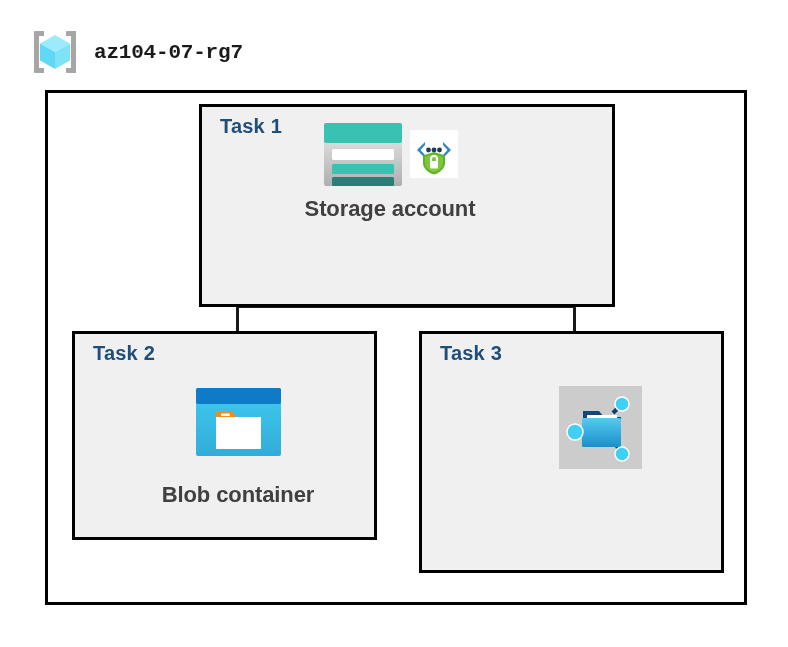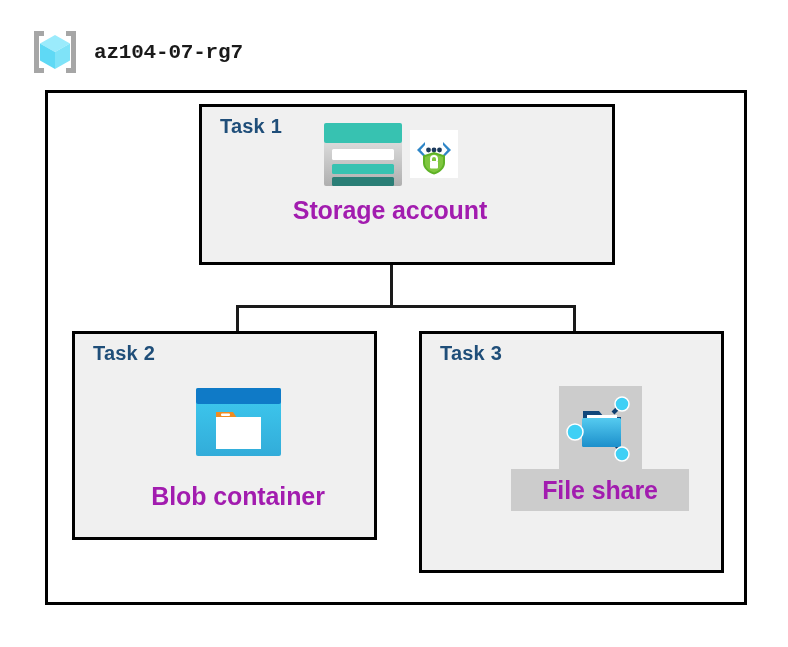--- a/index.html
+++ b/index.html
@@ -46,21 +46,21 @@
     background: transparent;
   }
 
   
   .task-panel {
     position: absolute;
     background: #f0f0f0;
     border: 3px solid #000000;
     box-sizing: border-box;
   }
-  #panel-task1 { left: 199px; top: 104px; width: 416px; height: 161px; }
+  #panel-task1 { left: 199px; top: 104px; width: 416px; height: 203px; }
   #panel-task2 { left: 72px;  top: 331px; width: 305px; height: 209px; }
   #panel-task3 { left: 419px; top: 331px; width: 305px; height: 242px; }
 
   .task-label {
     position: absolute;
     left: 18px;
     top: 8px;
     font-size: 20px;
     font-weight: bold;
     color: #1f4e79;
@@ -69,23 +69,23 @@
   }
 
   
   .node {
     position: absolute;
     display: flex;
     flex-direction: column;
     align-items: center;
   }
   .node-caption {
-    font-size: 25px;
+    font-size: 22px;
     font-weight: bold;
-    color: #a21caf;
+    color: #404040;
     white-space: nowrap;
     letter-spacing: -0.1px;
   }
 
   
   #node-storage { left: 290px; top: 118px; width: 200px; }
   #storage-icon-row {
     display: flex;
     align-items: center;
     gap: 6px;
@@ -237,16 +237,13 @@
 
       <path d="M24 24 L54 24 L54 30 L24 30 Z" fill="#FFFFFF"></path>
 
       <rect x="19" y="27" width="39" height="29" rx="1.5" fill="url(#fsFolder)"></rect>
 
       <circle cx="59" cy="13" r="7" fill="#3FD0F5" stroke="#FFFFFF" stroke-width="1.5"></circle>
       <circle cx="12" cy="41" r="8" fill="#3FD0F5" stroke="#FFFFFF" stroke-width="1.5"></circle>
       <circle cx="59" cy="63" r="7" fill="#3FD0F5" stroke="#FFFFFF" stroke-width="1.5"></circle>
     </svg>
   </div>
-  <div id="fileshare-caption-bg">
-    <span class="node-caption">File share</span>
-  </div>
 </div>
 
 </body></html>

